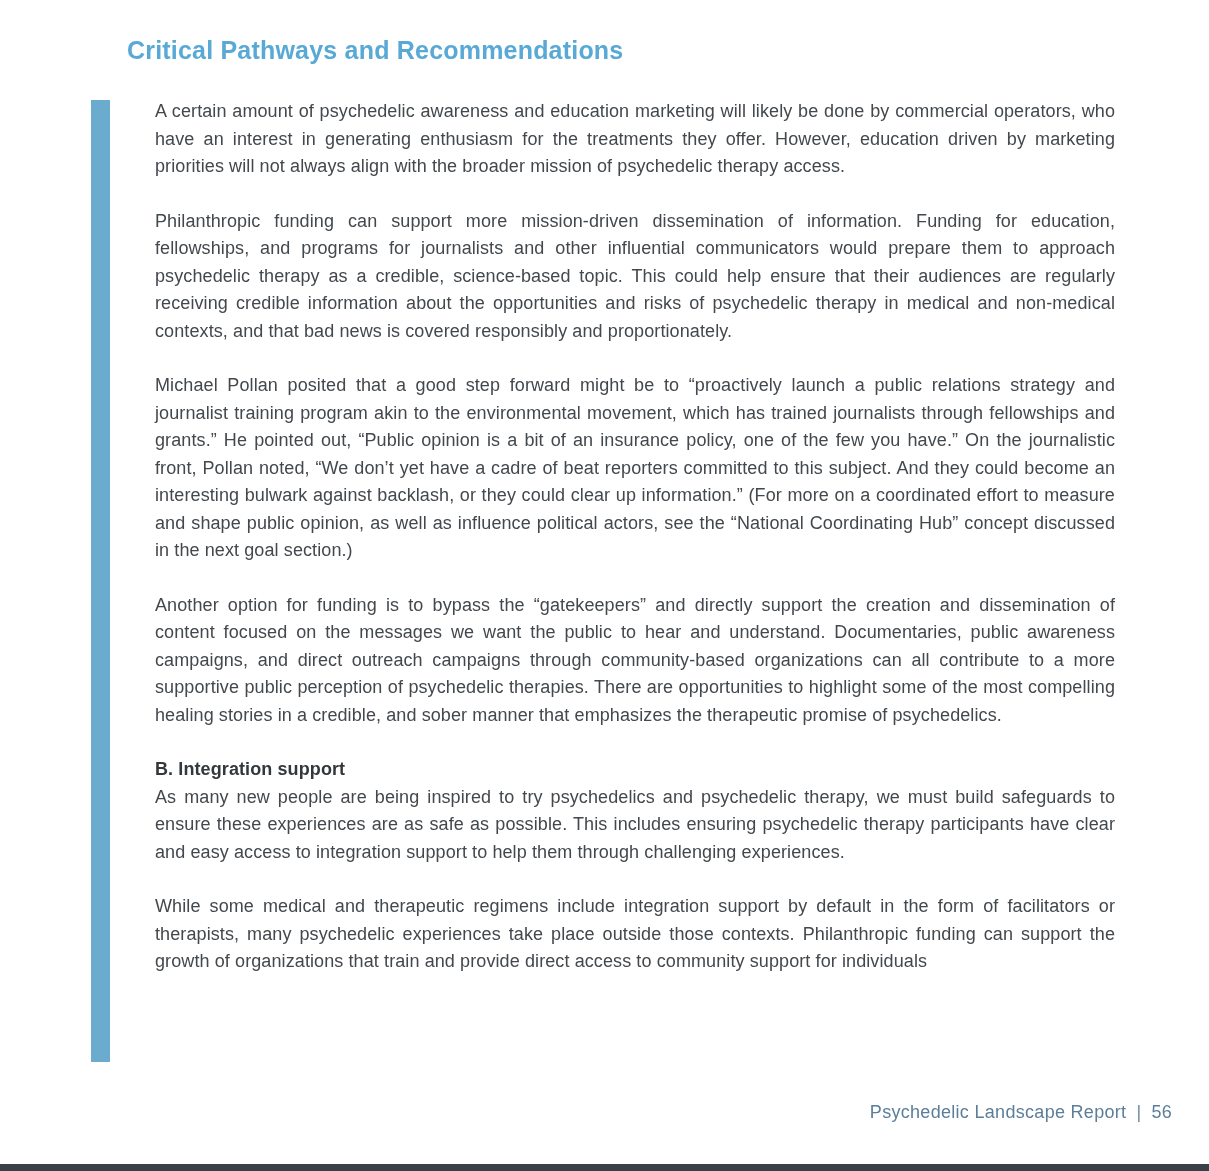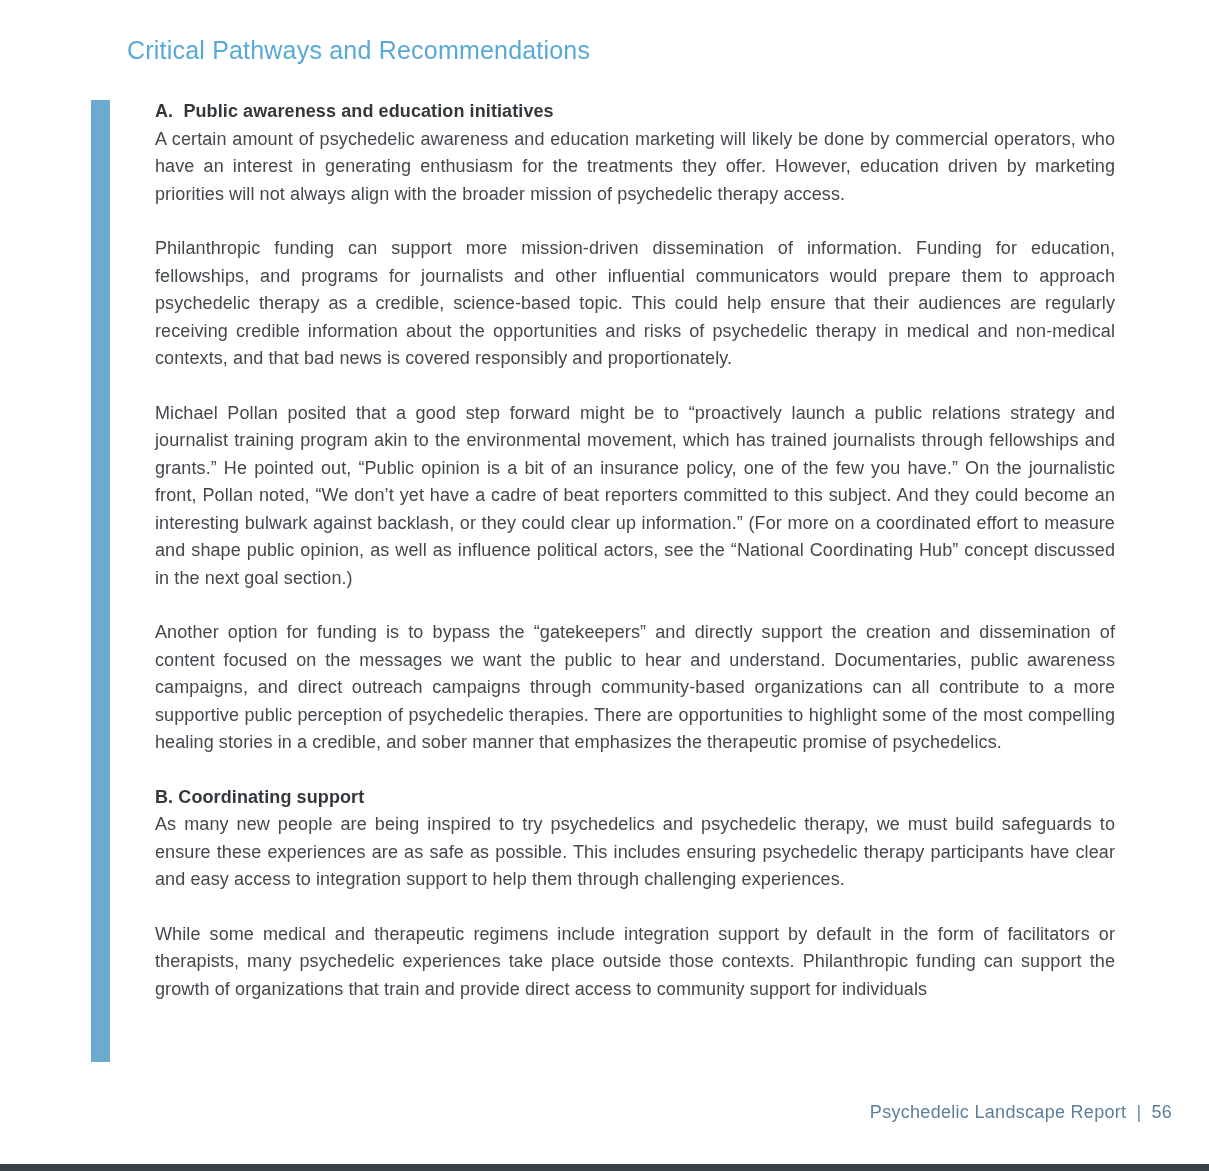--- a/index.html
+++ b/index.html
@@ -14,21 +14,21 @@
   .sheet {
     position: absolute;
     inset: 0;
     background: #ffffff;
   }
   .page-title {
     position: absolute;
     left: 127px;
     top: 36px;
     font-size: 25px;
-    font-weight: 400;
+    font-weight: 700;
     color: #58a9d6;
     letter-spacing: 0.2px;
   }
   .accent-bar {
     position: absolute;
     left: 91px;
     top: 100px;
     width: 19px;
     height: 962px;
     background: #6aabce;
@@ -79,27 +79,26 @@
 </head>
 <body>
 
 <div class="sheet">
 
   <h1 class="page-title">Critical Pathways and Recommendations</h1>
 
   <div class="accent-bar"></div>
 
   <div class="content">
-    <h2 class="section-a">A.  Public awareness and education initiatives</h2>
     <p class="after-heading">A certain amount of psychedelic awareness and education marketing will likely be done by commercial operators, who have an interest in generating enthusiasm for the treatments they offer. However, education driven by marketing priorities will not always align with the broader mission of psychedelic therapy access.</p>
     <p>Philanthropic funding can support more mission-driven dissemination of information. Funding for education, fellowships, and programs for journalists and other influential communicators would prepare them to approach psychedelic therapy as a credible, science-based topic. This could help ensure that their audiences are regularly receiving credible information about the opportunities and risks of psychedelic therapy in medical and non-medical contexts, and that bad news is covered responsibly and proportionately.</p>
     <p>Michael Pollan posited that a good step forward might be to “proactively launch a public relations strategy and journalist training program akin to the environmental movement, which has trained journalists through fellowships and grants.” He pointed out, “Public opinion is a bit of an insurance policy, one of the few you have.” On the journalistic front, Pollan noted, “We don’t yet have a cadre of beat reporters committed to this subject. And they could become an interesting bulwark against backlash, or they could clear up information.” (For more on a coordinated effort to measure and shape public opinion, as well as influence political actors, see the “National Coordinating Hub” concept discussed in the next goal section.)</p>
     <p>Another option for funding is to bypass the “gatekeepers” and directly support the creation and dissemination of content focused on the messages we want the public to hear and understand. Documentaries, public awareness campaigns, and direct outreach campaigns through community-based organizations can all contribute to a more supportive public perception of psychedelic therapies. There are opportunities to highlight some of the most compelling healing stories in a credible, and sober manner that emphasizes the therapeutic promise of psychedelics.</p>
 
-    <h2 class="section-b">B. Coordinating support</h2>
+    <h2 class="section-b">B. Integration support</h2>
     <p class="after-heading">As many new people are being inspired to try psychedelics and psychedelic therapy, we must build safeguards to ensure these experiences are as safe as possible. This includes ensuring psychedelic therapy participants have clear and easy access to integration support to help them through challenging experiences.</p>
     <p>While some medical and therapeutic regimens include integration support by default in the form of facilitators or therapists, many psychedelic experiences take place outside those contexts. Philanthropic funding can support the growth of organizations that train and provide direct access to community support for individuals</p>
   </div>
 
   <div class="footer"><span>Psychedelic Landscape Report</span><span class="sep">|</span><span>56</span></div>
 
   <div class="bottom-bar"></div>
 
 </div>
 

